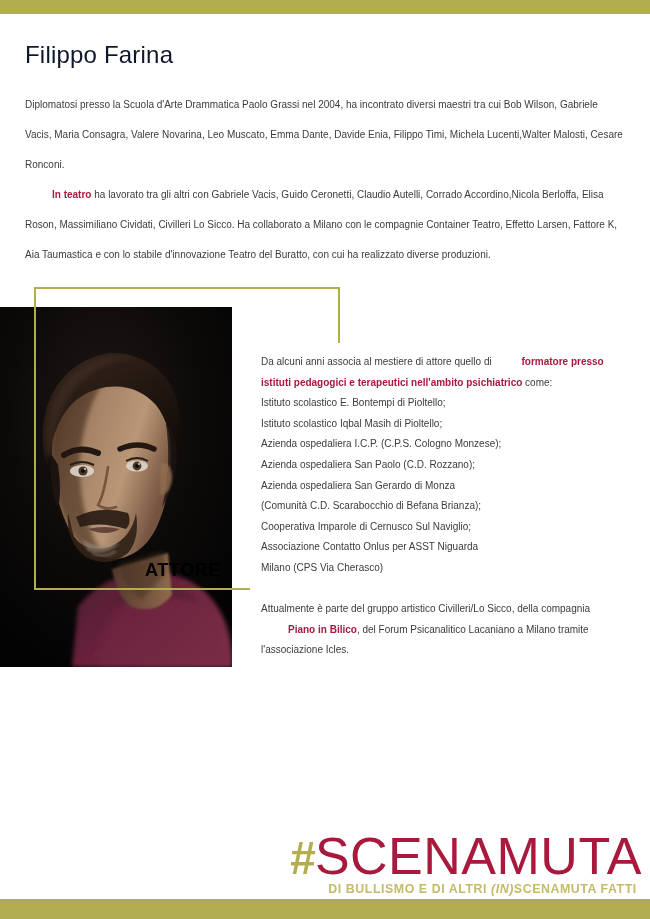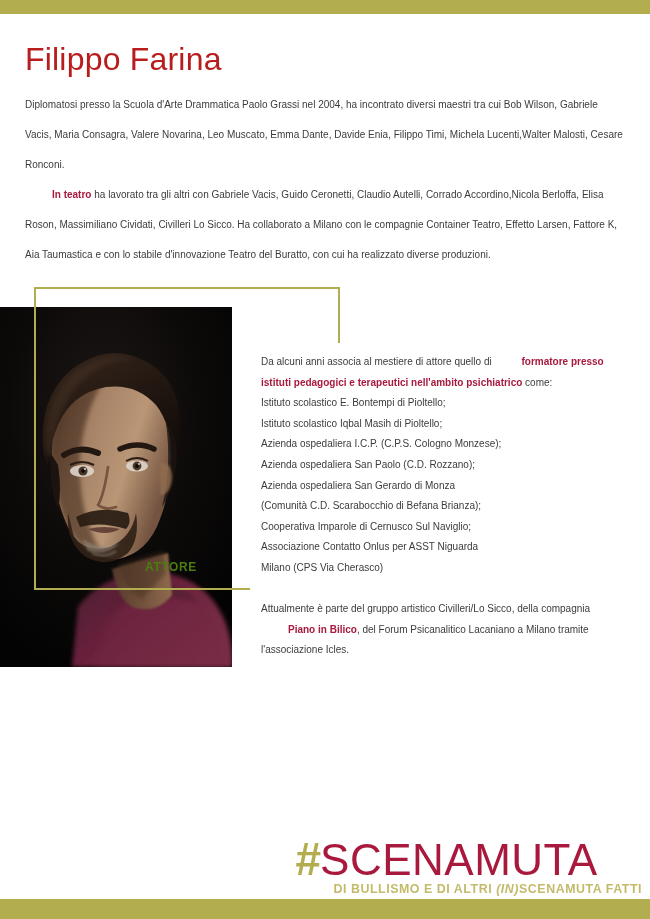--- a/index.html
+++ b/index.html
@@ -27,24 +27,24 @@
     position: absolute;
     left: 0; bottom: 0;
     width: 650px; height: 20px;
     background: #b2ad4e;
   }
 
   
   .page-title {
     position: absolute;
     left: 25px; top: 42px;
-    font-size: 32px;
+    font-size: 24px;
     font-weight: 400;
     letter-spacing: 0.2px;
-    color: #b91c1c;
+    color: #0f172a;
     line-height: 1.1;
     white-space: nowrap;
   }
 
   
   .intro {
     position: absolute;
     left: 25px; top: 90px;
     width: 600px;
     font-size: 10px;
@@ -96,24 +96,24 @@
   }
   .bracket .b-bottom {
     position: absolute;
     left: 0; bottom: 0;
     width: 216px; height: 2px;
     background: #b2ad4e;
   }
   .attore {
     position: absolute;
     left: 145px; top: 561px;
-    font-size: 12px;
+    font-size: 18px;
     font-weight: 600;
     letter-spacing: 0.6px;
-    color: #4d7c0f;
+    color: #000000;
     line-height: 1;
   }
 
   
   .rightcol {
     position: absolute;
     left: 261px; top: 352px;
     width: 350px;
     font-size: 10px;
     line-height: 20.6px;
@@ -136,21 +136,21 @@
     line-height: 1;
   }
   .logo-hash {
     font-size: 46px;
     font-weight: bold;
     color: #b2ad4e;
     letter-spacing: -1px;
     line-height: 0.92;
   }
   .logo-word {
-    font-size: 44px;
+    font-size: 52px;
     font-weight: 400;
     color: #a8193d;
     letter-spacing: 0.5px;
     line-height: 0.92;
   }
   .logo-tag {
     margin-top: 2px;
     margin-left: 38px;
     font-size: 12.4px;
     font-weight: 600;

